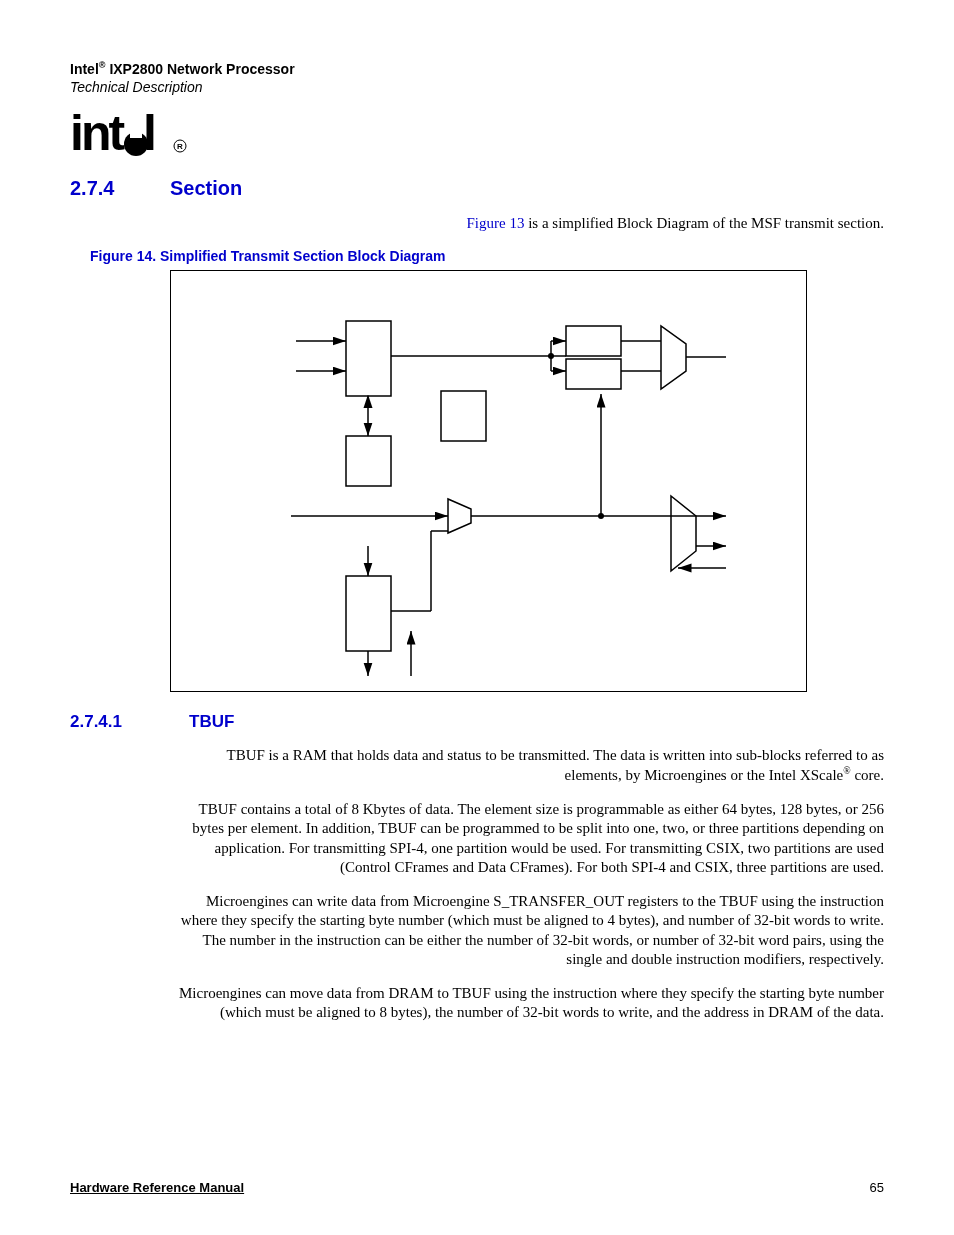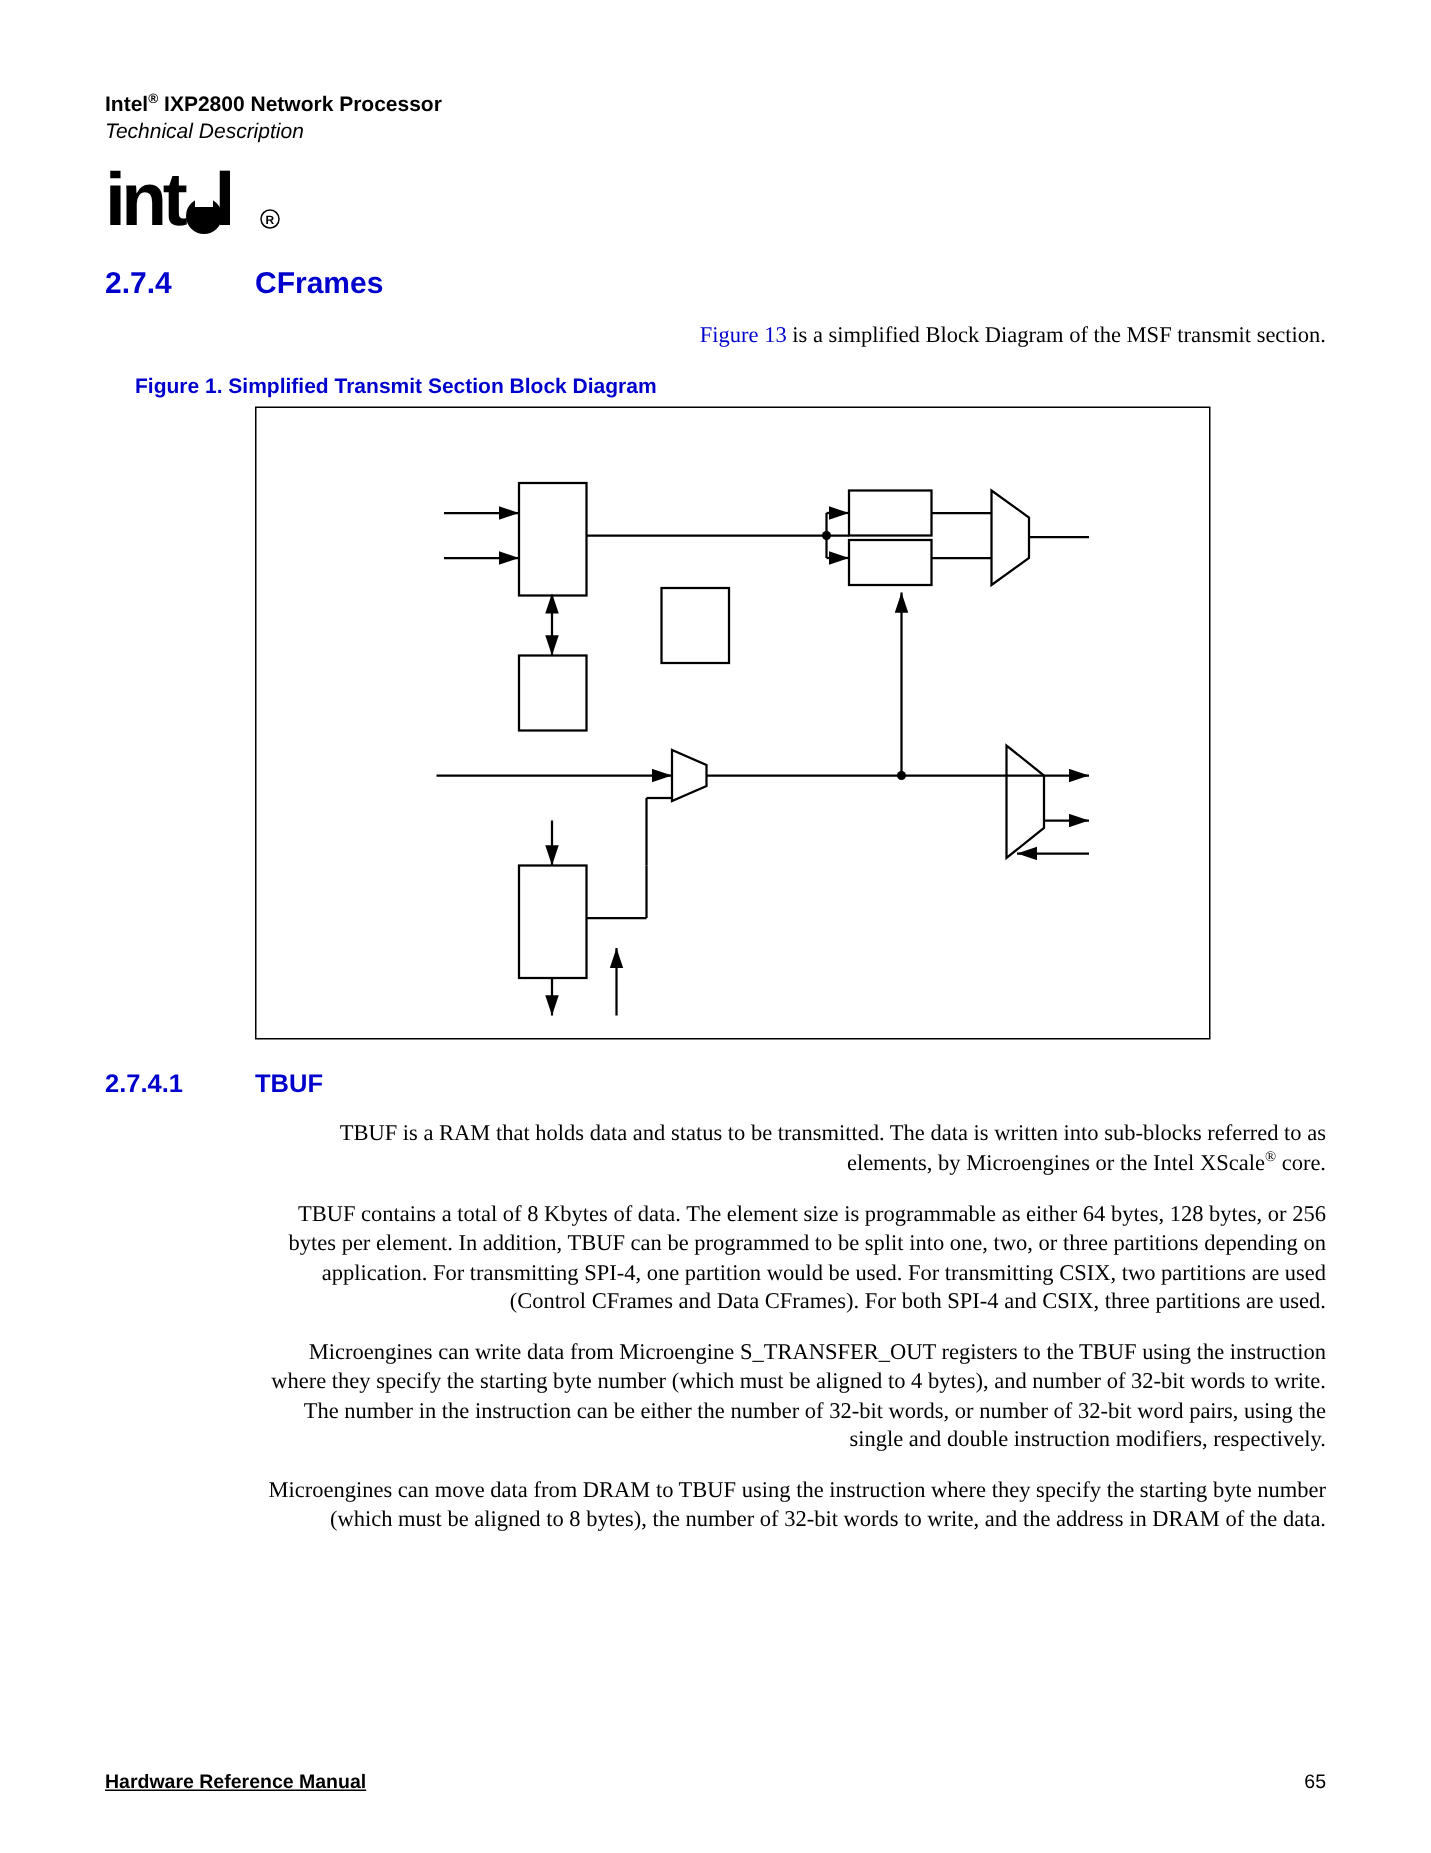--- a/index.html
+++ b/index.html
@@ -47,20 +47,21 @@
     display: inline-block;
   }
   .subsection-heading {
     color: #0000cc;
     font-family: Arial, Helvetica, sans-serif;
     font-weight: bold;
     font-size: 17px;
     display: flex;
     margin-top: 20px;
     margin-bottom: 12px;
+    gap: 19px;
   }
   .subsection-heading .num {
     width: 100px;
     display: inline-block;
   }
   .body-text {
     margin-left: 104px;
     font-size: 15px;
     line-height: 1.3;
     margin-top: 14px;
@@ -117,28 +118,28 @@
     <text x="73" y="44" font-family="Arial" font-weight="bold" font-size="50" letter-spacing="-3">l</text>
     <circle cx="66" cy="38" r="12" fill="#000"></circle>
     <rect x="60" y="24" width="12" height="8" fill="#fff"></rect>
     <circle cx="110" cy="40" r="6" fill="none" stroke="#000" stroke-width="1"></circle>
     <text x="107" y="43" font-family="Arial" font-size="8">R</text>
   </svg>
 </div>
 
 <div class="section-heading">
   <span class="num">2.7.4</span>
-  <span>CFrames</span>
+  <span>Section</span>
 </div>
 
 <div class="body-text">
   <span class="link">Figure 13</span><span> is a simplified Block Diagram of the MSF transmit section.</span>
 </div>
 
-<div class="fig-caption">Figure 1. Simplified Transmit Section Block Diagram</div>
+<div class="fig-caption">Figure 14. Simplified Transmit Section Block Diagram</div>
 
 <div class="diagram-box">
   <svg width="635" height="420" viewBox="0 0 635 420">
     <defs>
       <marker id="arrow" markerWidth="10" markerHeight="10" refX="9" refY="3" orient="auto">
         <path d="M0,0 L0,6 L9,3 z" fill="#000"></path>
       </marker>
       <marker id="arrowS" markerWidth="10" markerHeight="10" refX="1" refY="3" orient="auto">
         <path d="M9,0 L9,6 L0,3 z" fill="#000"></path>
       </marker>

